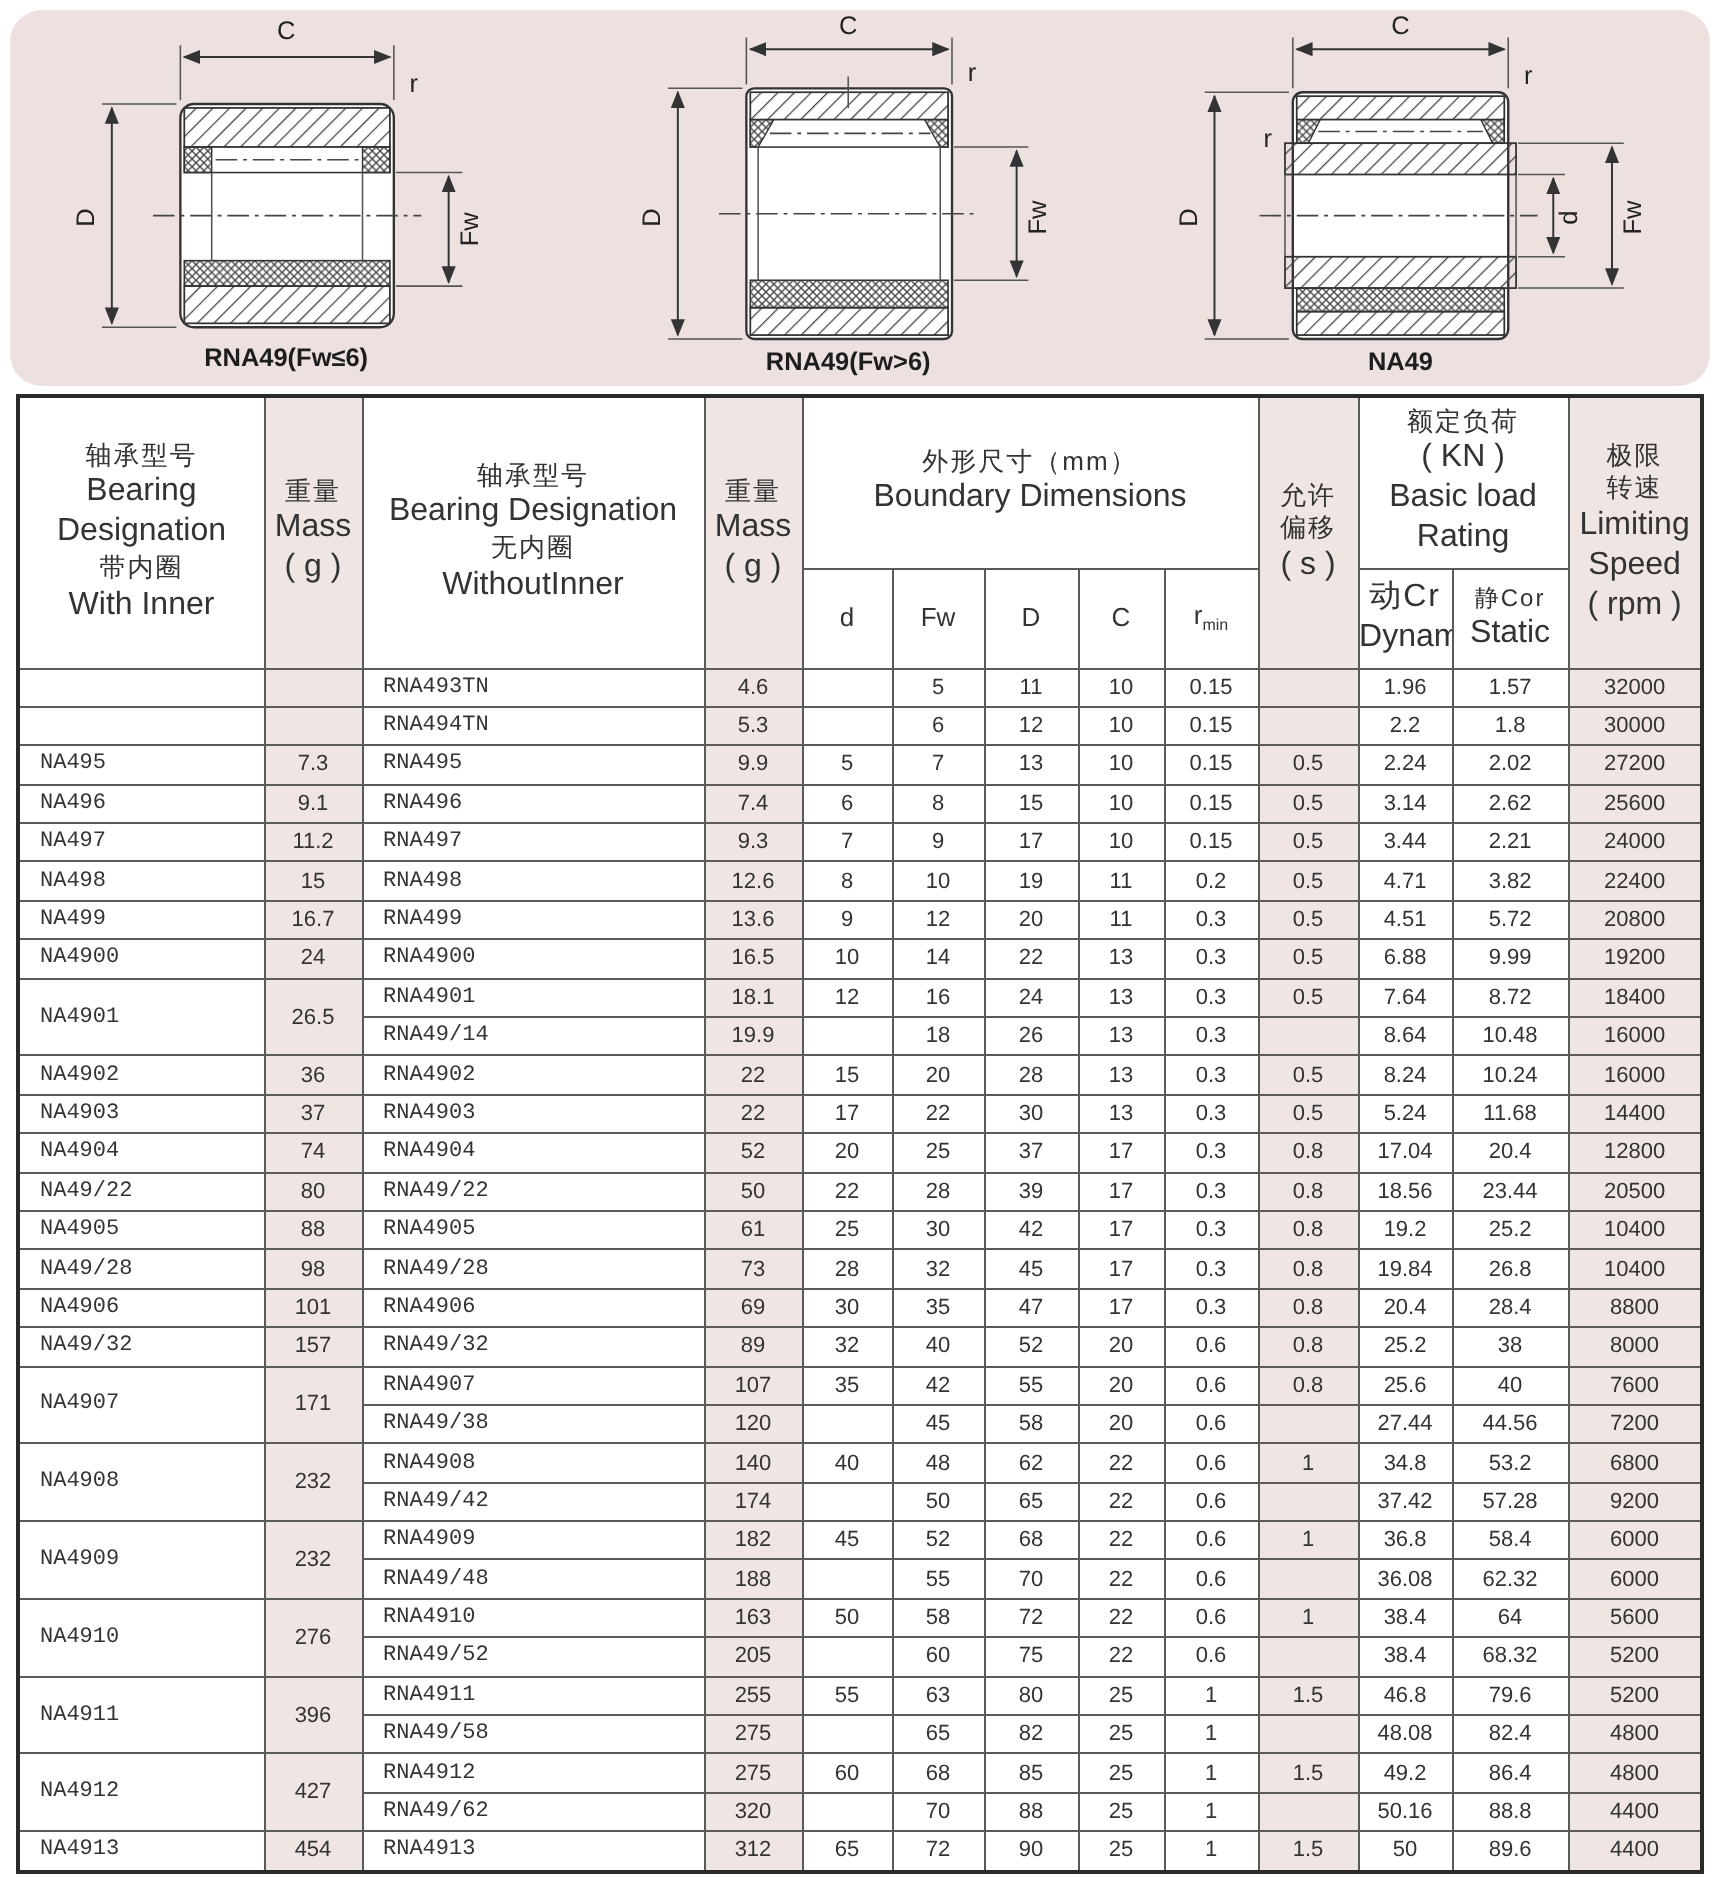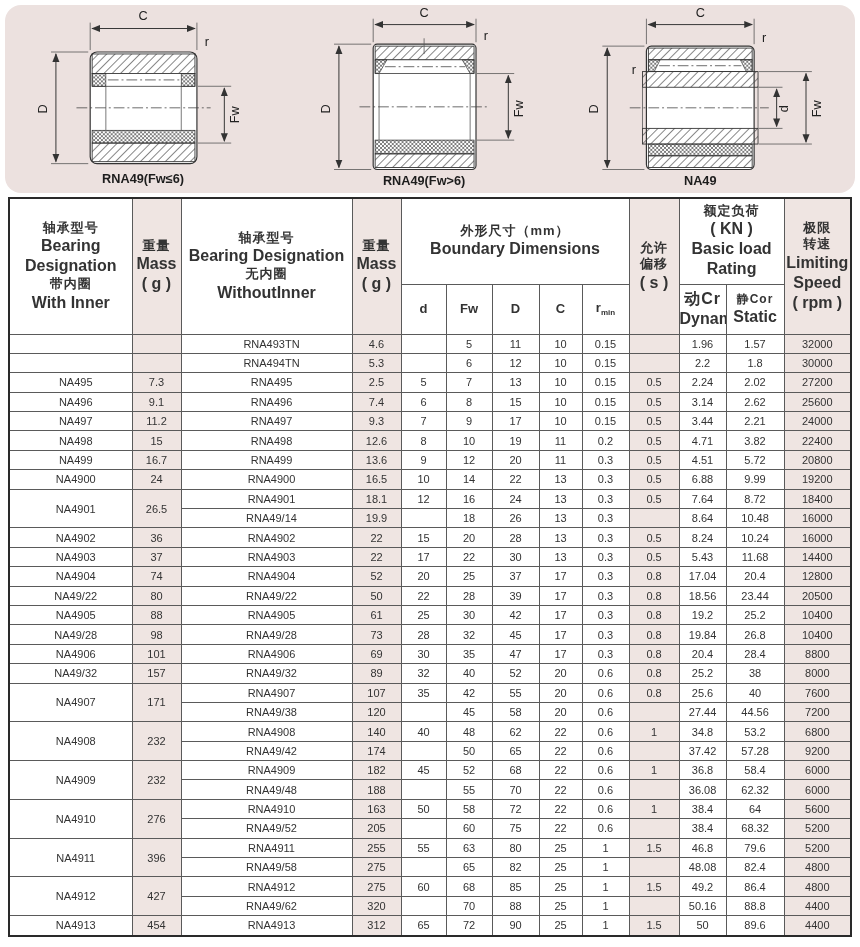--- a/index.html
+++ b/index.html
@@ -35,25 +35,25 @@
   th,td{
     border:1px solid #5a5a5a;
     padding:0;
     text-align:center;
     vertical-align:middle;
     color:#333;
     overflow:hidden;
     white-space:nowrap;
   }
   table{border:2px solid #2a2a2a;}
-  thead th{font-weight:bold;line-height:1.25;}
+  thead th{font-weight:normal;line-height:1.25;}
   .zh{font-size:13px;letter-spacing:1px;}
   .en{font-size:16px;}
   td{height:18.4px;}
-  td.left{text-align:center;padding-left:10px;}
+  td.left{text-align:left;padding-left:10px;font-family:Liberation Mono, monospace;}
   .shade{background:var(--shade,#efe5e2);}
   tbody tr td{font-size:11px;}
   sub{font-size:8px;}
 </style>
 </head>
 <body>
 
 <div class="panel">
 
   <div class="diagram">
@@ -322,21 +322,21 @@
         <td>0.15</td>
         <td class="shade"></td>
         <td>2.2</td>
         <td>1.8</td>
         <td class="shade">30000</td>
       </tr>
       <tr>
         <td class="left">NA495</td>
         <td class="shade">7.3</td>
         <td class="left">RNA495</td>
-        <td class="shade">2.5</td>
+        <td class="shade">9.9</td>
         <td>5</td>
         <td>7</td>
         <td>13</td>
         <td>10</td>
         <td>0.15</td>
         <td class="shade">0.5</td>
         <td>2.24</td>
         <td>2.02</td>
         <td class="shade">27200</td>
       </tr>
@@ -462,21 +462,21 @@
         <td class="left">NA4903</td>
         <td class="shade">37</td>
         <td class="left">RNA4903</td>
         <td class="shade">22</td>
         <td>17</td>
         <td>22</td>
         <td>30</td>
         <td>13</td>
         <td>0.3</td>
         <td class="shade">0.5</td>
-        <td>5.43</td>
+        <td>5.24</td>
         <td>11.68</td>
         <td class="shade">14400</td>
       </tr>
       <tr>
         <td class="left">NA4904</td>
         <td class="shade">74</td>
         <td class="left">RNA4904</td>
         <td class="shade">52</td>
         <td>20</td>
         <td>25</td>

